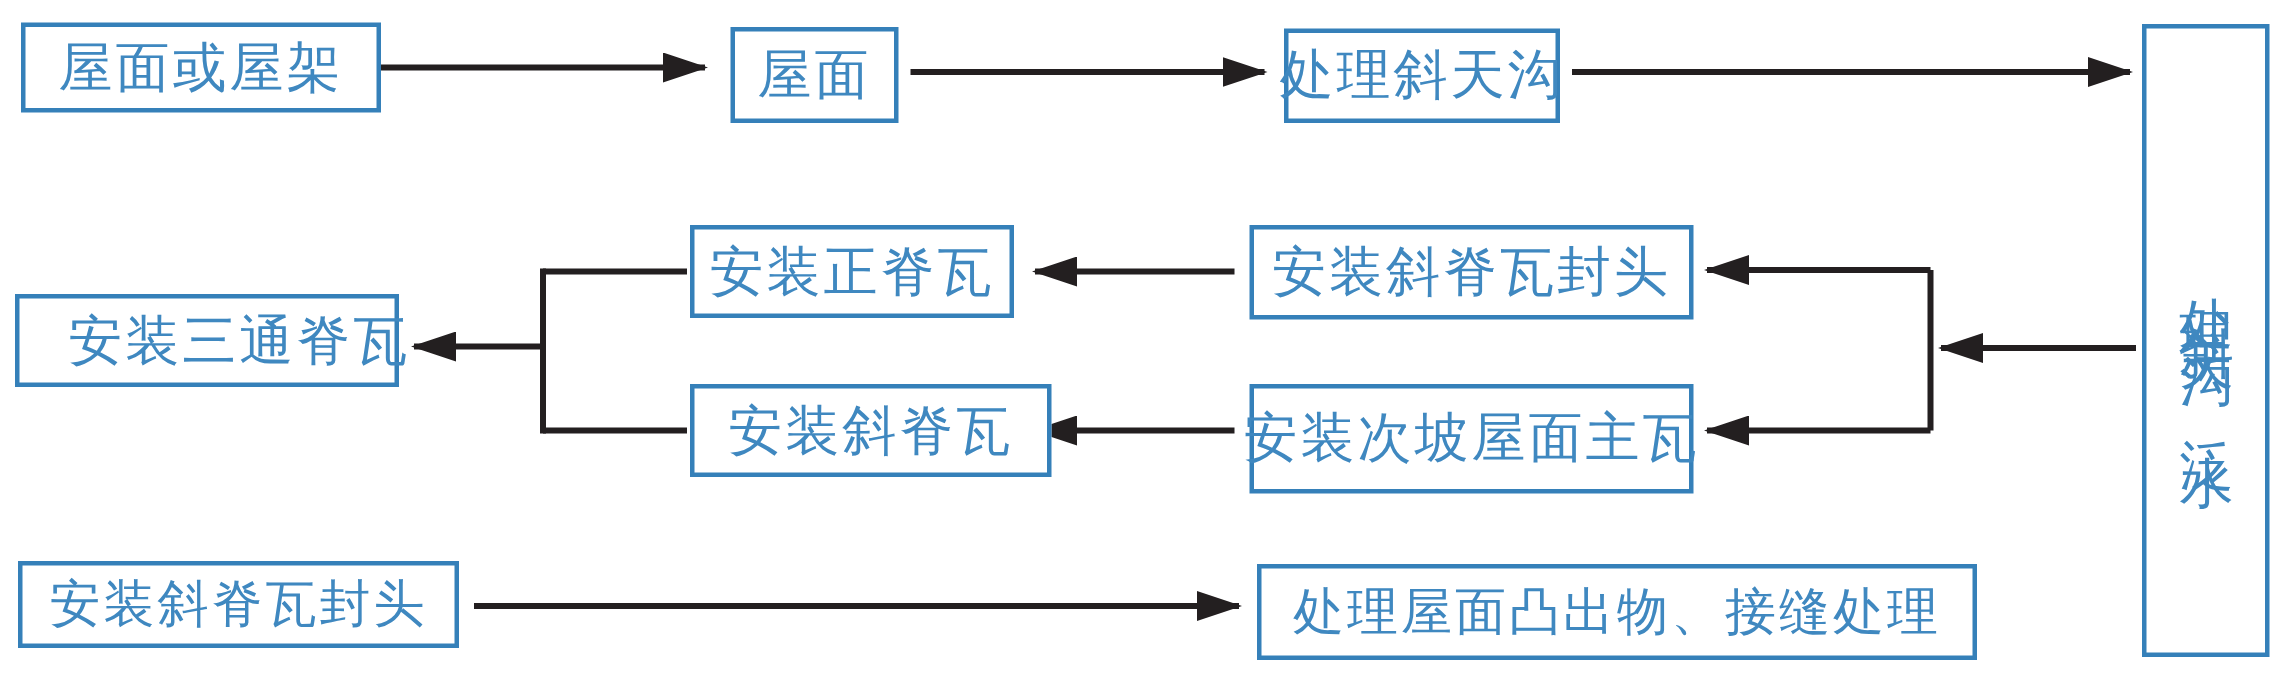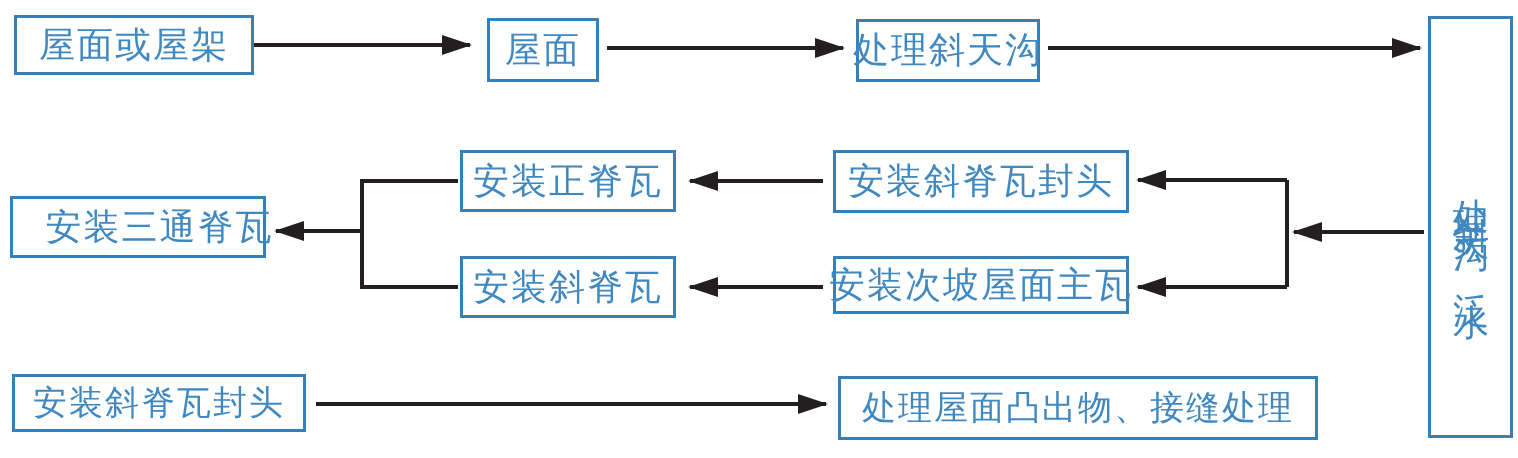--- a/index.html
+++ b/index.html
@@ -57,25 +57,25 @@
   <div class="node" style="left:14px;top:15px;width:240px;height:60px;">屋面或屋架</div>
 
   <div class="node" style="left:487px;top:18px;width:112px;height:64px;text-align:center;">屋面</div>
 
   <div class="node" style="left:856px;top:19px;width:184px;height:63px;">处理斜天沟</div>
 
   <div class="node node-vertical" style="left:1428px;top:16px;width:85px;height:422px;">处理斜天沟、泛水</div>
 
   <div class="node" style="left:833px;top:150px;width:296px;height:63px;">安装斜脊瓦封头</div>
 
-  <div class="node" style="left:833px;top:256px;width:296px;height:58px;">安装次坡屋面主瓦</div>
+  <div class="node" style="left:833px;top:256px;width:296px;height:73px;">安装次坡屋面主瓦</div>
 
   <div class="node" style="left:460px;top:150px;width:216px;height:62px;">安装正脊瓦</div>
 
-  <div class="node" style="left:460px;top:256px;width:216px;height:62px;">安装斜脊瓦</div>
+  <div class="node" style="left:460px;top:256px;width:241px;height:62px;">安装斜脊瓦</div>
 
   <div class="node" style="left:10px;top:196px;width:256px;height:62px;padding-left:43px;">安装三通脊瓦</div>
 
   <div class="node" style="left:838px;top:376px;width:480px;height:64px;font-size:34px;">处理屋面凸出物、接缝处理</div>
 
   <div class="node" style="left:12px;top:374px;width:294px;height:58px;font-size:34px;">安装斜脊瓦封头</div>
 
 </div>
 
 </body></html>

